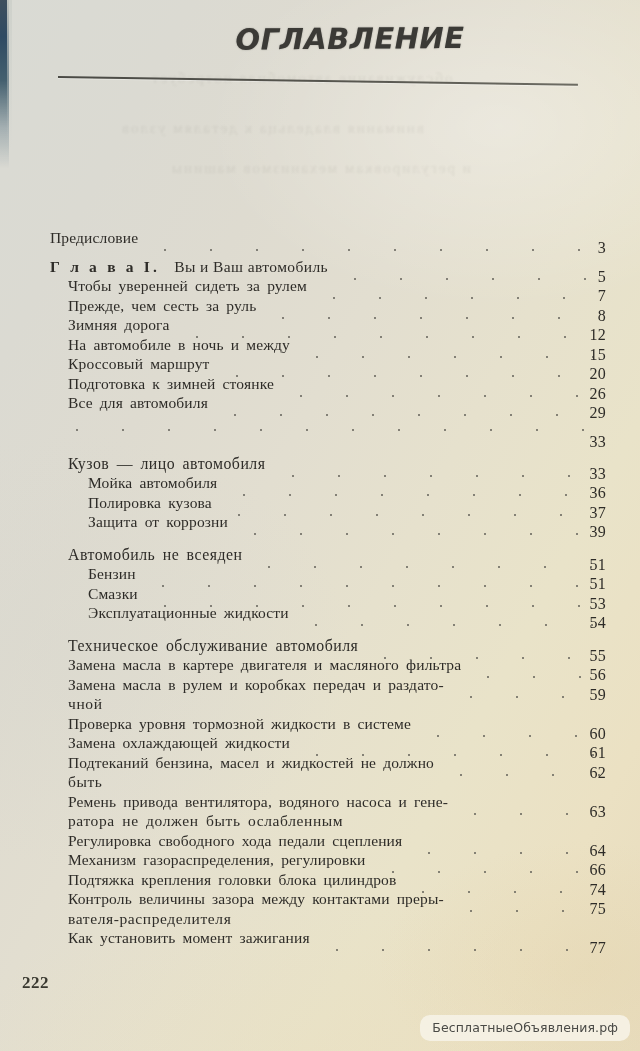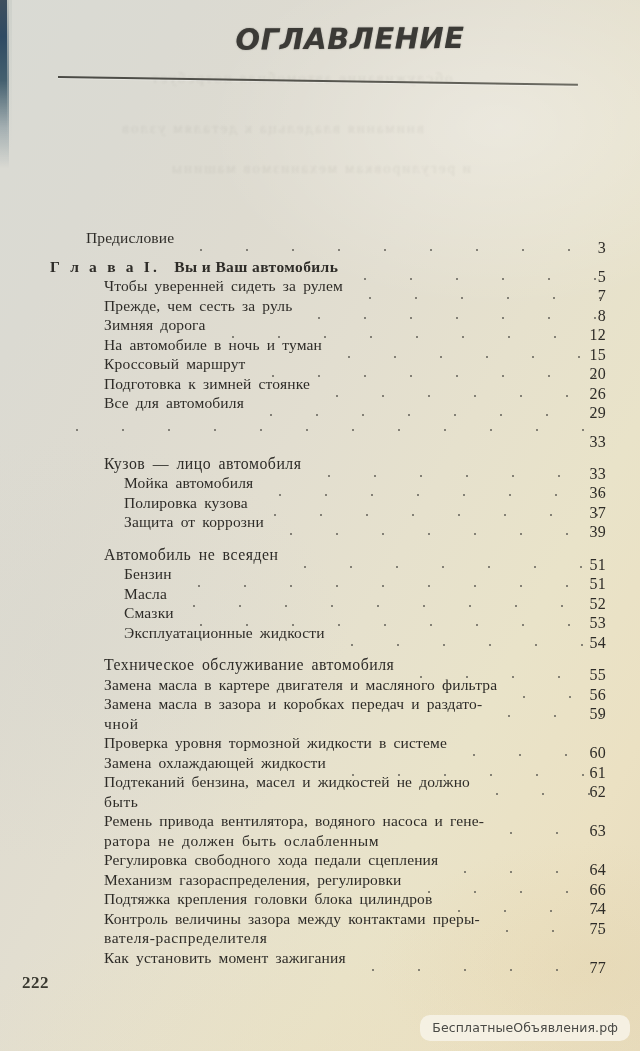--- a/index.html
+++ b/index.html
@@ -141,41 +141,41 @@
   .lvl-0  { padding-left: 50px; }
   .lvl-1  { padding-left: 68px; }
   .lvl-2  { padding-left: 88px; }
 
   .chapter .title-cell { font-size: 15.5px; }
   .chapter .chap-word {
     letter-spacing: 3.2px;
     font-weight: 700;
   }
   .chapter .chap-name {
-    font-weight: 700;
+    font-weight: 400;
     letter-spacing: .4px;
   }
   .section .title-cell {
     font-size: 15.8px;
     letter-spacing: .5px;
   }
   .wrap-line {
     padding-left: 68px;
     font-size: 15.5px;
     line-height: 19.5px;
     letter-spacing: .15px;
     white-space: nowrap;
   }
   .wrap-line.deep { padding-left: 68px; }
 
   .gap-sm { height: 9px; }
   .gap-md { height: 13px; }
 
   
-  .spaced { letter-spacing: .6px; word-spacing: 3px; margin-left: 36px; }
+  .spaced { letter-spacing: .6px; word-spacing: 3px; }
 
   
   .folio {
     position: absolute;
     left: 22px;
     bottom: 58px;
     font-size: 17px;
     font-weight: 700;
     letter-spacing: .5px;
     color: #39382f;
@@ -248,21 +248,21 @@
         <div class="title-cell spaced">Прежде, чем сесть за руль</div>
         <div class="leader"></div>
         <div class="pageno">8</div>
       </div>
       <div class="row lvl-1 plain">
         <div class="title-cell spaced">Зимняя дорога</div>
         <div class="leader"></div>
         <div class="pageno">12</div>
       </div>
       <div class="row lvl-1 plain">
-        <div class="title-cell spaced">На автомобиле в ночь и туман</div>
+        <div class="title-cell spaced">На автомобиле в ночь и между</div>
         <div class="leader"></div>
         <div class="pageno">15</div>
       </div>
       <div class="row lvl-1 plain">
         <div class="title-cell spaced">Кроссовый маршрут</div>
         <div class="leader"></div>
         <div class="pageno">20</div>
       </div>
       <div class="row lvl-1 plain">
         <div class="title-cell spaced">Подготовка к зимней стоянке</div>
@@ -305,25 +305,20 @@
         <div class="title-cell spaced">Автомобиль не всеяден</div>
         <div class="leader"></div>
         <div class="pageno">51</div>
       </div>
       <div class="row lvl-2 plain">
         <div class="title-cell spaced">Бензин</div>
         <div class="leader"></div>
         <div class="pageno">51</div>
       </div>
       <div class="row lvl-2 plain">
-        <div class="title-cell spaced">Масла</div>
-        <div class="leader"></div>
-        <div class="pageno">52</div>
-      </div>
-      <div class="row lvl-2 plain">
         <div class="title-cell spaced">Смазки</div>
         <div class="leader"></div>
         <div class="pageno">53</div>
       </div>
       <div class="row lvl-2 plain">
         <div class="title-cell spaced">Эксплуатационные жидкости</div>
         <div class="leader"></div>
         <div class="pageno">54</div>
       </div>
       <div class="gap-md"></div>
@@ -331,21 +326,21 @@
         <div class="title-cell spaced">Техническое обслуживание автомобиля</div>
         <div class="leader"></div>
         <div class="pageno">55</div>
       </div>
       <div class="row lvl-1 plain">
         <div class="title-cell spaced">Замена масла в картере двигателя и масляного фильтра</div>
         <div class="leader"></div>
         <div class="pageno">56</div>
       </div>
       <div class="row lvl-1 plain">
-        <div class="title-cell spaced">Замена масла в зазора и коробках передач и раздато-</div>
+        <div class="title-cell spaced">Замена масла в рулем и коробках передач и раздато-</div>
         <div class="leader"></div>
         <div class="pageno">59</div>
       </div>
       <div class="wrap-line spaced deep">чной</div>
       <div class="row lvl-1 plain">
         <div class="title-cell spaced">Проверка уровня тормозной жидкости в системе</div>
         <div class="leader"></div>
         <div class="pageno">60</div>
       </div>
       <div class="row lvl-1 plain">

